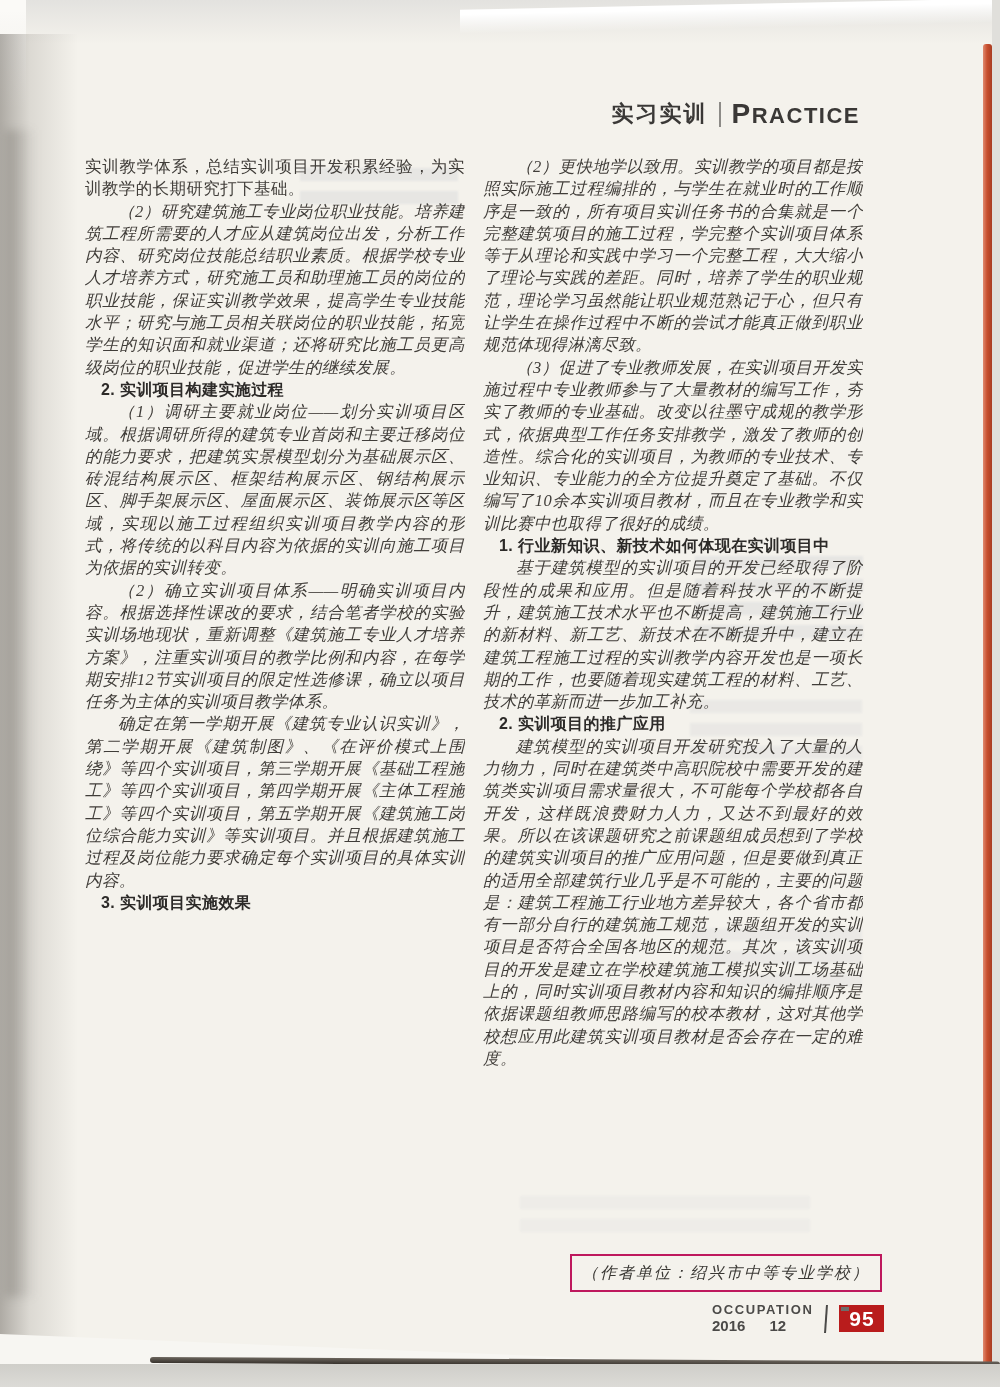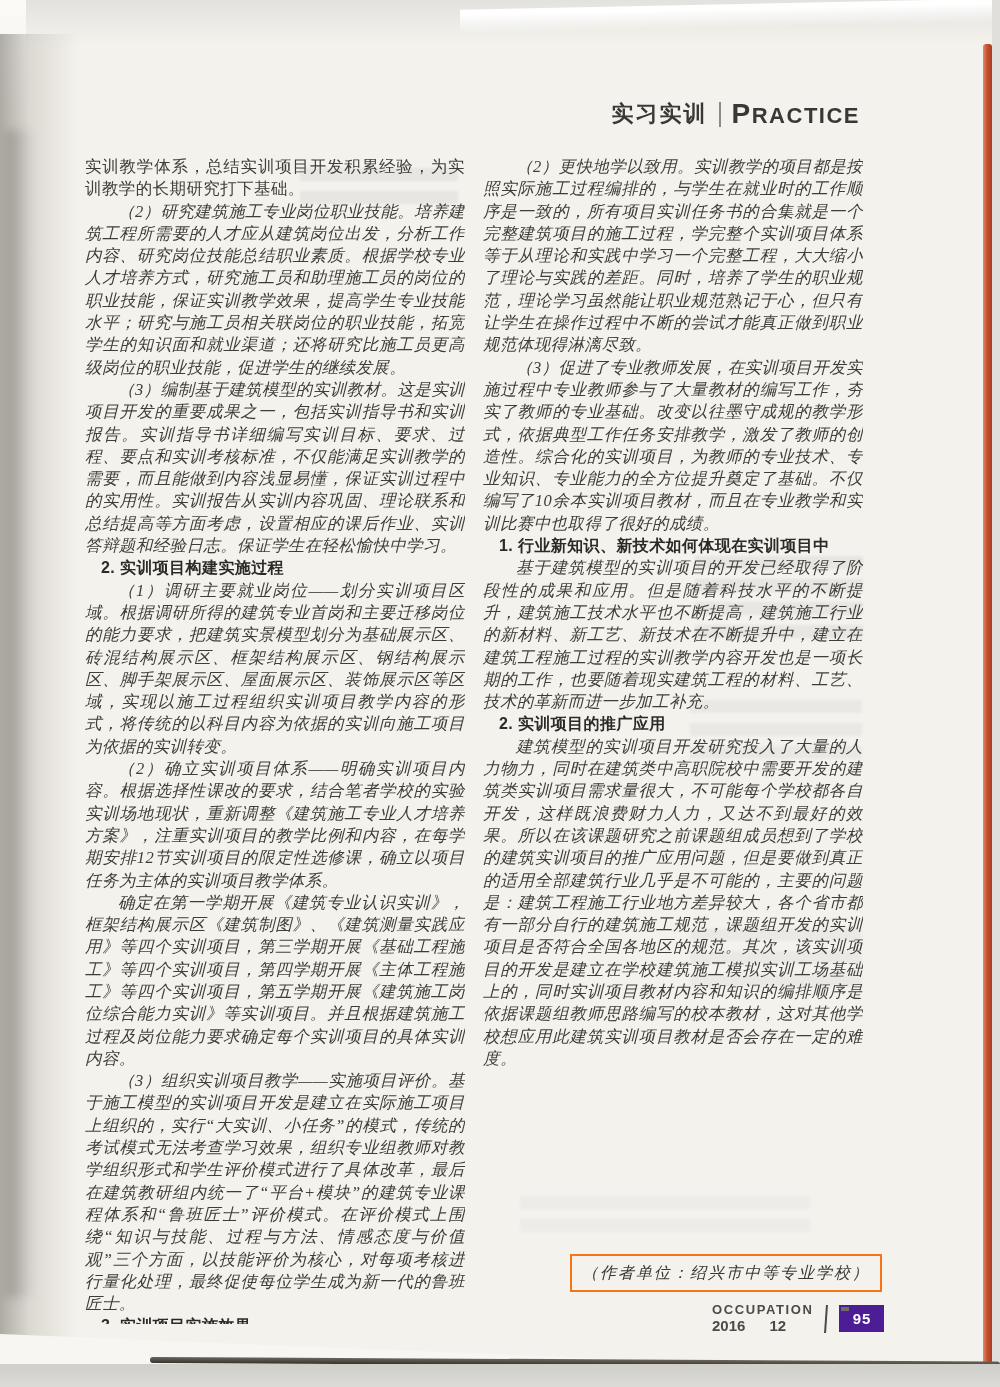--- a/index.html
+++ b/index.html
@@ -54,32 +54,32 @@
   .para{margin:0;}
   .body{text-indent:2em;font-style:italic;}
   .body-noindent{text-indent:0;}
   .subhead{font-weight:bold;text-indent:1em;color:#2c2a28;
     font-family:"Liberation Sans","DejaVu Sans",sans-serif;font-size:16px;}
   .sechead{font-weight:bold;text-indent:1em;color:#2c2a28;font-size:19px;line-height:26px;
     margin:16px 0 12px;letter-spacing:1.5px;
     font-family:"Liberation Sans","DejaVu Sans",sans-serif;}
   
   .author-box{position:absolute;left:570px;top:1254px;width:308px;height:34px;
-    border:2px solid #f97316;display:flex;align-items:center;justify-content:center;
+    border:2px solid #be185d;display:flex;align-items:center;justify-content:center;
     font-style:italic;font-size:16px;letter-spacing:2px;color:#3a3834;background:rgba(255,255,255,0.0);}
   
   .footer{position:absolute;left:712px;top:1303px;display:flex;align-items:center;gap:12px;
     font-family:"Liberation Sans","DejaVu Sans",sans-serif;color:#4b4a48;}
   .footer-meta{text-align:center;}
   .footer-journal{font-size:13px;letter-spacing:1.6px;font-weight:600;line-height:14px;}
   .footer-date{display:flex;gap:24px;font-weight:bold;font-size:15px;line-height:17px;}
   .footer-divider{width:2px;height:28px;background:#4b4a48;transform:rotate(4deg);}
-  .page-badge{position:relative;width:45px;height:27px;background:#4c1d95;color:#ffffff;
+  .page-badge{position:relative;width:45px;height:27px;background:#b91c1c;color:#ffffff;
     display:flex;align-items:center;justify-content:center;
-    font-weight:bold;font-size:15px;letter-spacing:1px;}
+    font-weight:bold;font-size:21px;letter-spacing:1px;}
   .page-badge::before{content:"";position:absolute;left:2px;top:2px;width:8px;height:4px;
     background:#6e6d6a;}
 </style>
 </head>
 <body>
 
 <div class="scan">
 
   <div class="top-shade"></div>
   <div class="top-streak"></div>
@@ -100,26 +100,24 @@
 
   <div class="header">
     <span class="header-cn">实习实训</span>
     <span class="header-bar"></span>
     <span class="header-en">PRACTICE</span>
   </div>
 
   <div class="col col-left">
       <p class="para body-noindent">实训教学体系，总结实训项目开发积累经验，为实训教学的长期研究打下基础。</p>
       <p class="para body">（2）研究建筑施工专业岗位职业技能。培养建筑工程所需要的人才应从建筑岗位出发，分析工作内容、研究岗位技能总结职业素质。根据学校专业人才培养方式，研究施工员和助理施工员的岗位的职业技能，保证实训教学效果，提高学生专业技能水平；研究与施工员相关联岗位的职业技能，拓宽学生的知识面和就业渠道；还将研究比施工员更高级岗位的职业技能，促进学生的继续发展。</p>
-      <p class="para body">（3）编制基于建筑模型的实训教材。这是实训项目开发的重要成果之一，包括实训指导书和实训报告。实训指导书详细编写实训目标、要求、过程、要点和实训考核标准，不仅能满足实训教学的需要，而且能做到内容浅显易懂，保证实训过程中的实用性。实训报告从实训内容巩固、理论联系和总结提高等方面考虑，设置相应的课后作业、实训答辩题和经验日志。保证学生在轻松愉快中学习。</p>
       <p class="para subhead">2. 实训项目构建实施过程</p>
       <p class="para body">（1）调研主要就业岗位——划分实训项目区域。根据调研所得的建筑专业首岗和主要迁移岗位的能力要求，把建筑实景模型划分为基础展示区、砖混结构展示区、框架结构展示区、钢结构展示区、脚手架展示区、屋面展示区、装饰展示区等区域，实现以施工过程组织实训项目教学内容的形式，将传统的以科目内容为依据的实训向施工项目为依据的实训转变。</p>
       <p class="para body">（2）确立实训项目体系——明确实训项目内容。根据选择性课改的要求，结合笔者学校的实验实训场地现状，重新调整《建筑施工专业人才培养方案》，注重实训项目的教学比例和内容，在每学期安排12节实训项目的限定性选修课，确立以项目任务为主体的实训项目教学体系。</p>
-      <p class="para body">确定在第一学期开展《建筑专业认识实训》，框架结构展示区《建筑制图》、《建筑测量实践应用》等四个实训项目，第三学期开展《基础工程施工》等四个实训项目，第四学期开展《主体工程施工》等四个实训项目，第五学期开展《建筑施工岗位综合能力实训》等实训项目。并且根据建筑施工过程及岗位能力要求确定每个实训项目的具体实训内容。</p>
-      <p class="para body">（3）组织实训项目教学——实施项目评价。基于施工模型的实训项目开发是建立在实际施工项目上组织的，实行“大实训、小任务”的模式，传统的考试模式无法考查学习效果，组织专业组教师对教学组织形式和学生评价模式进行了具体改革，最后在建筑教研组内统一了“平台+模块”的建筑专业课程体系和“鲁班匠士”评价模式。在评价模式上围绕“知识与技能、过程与方法、情感态度与价值观”三个方面，以技能评价为核心，对每项考核进行量化处理，最终促使每位学生成为新一代的鲁班匠士。</p>
+      <p class="para body">确定在第一学期开展《建筑专业认识实训》，第二学期开展《建筑制图》、《在评价模式上围绕》等四个实训项目，第三学期开展《基础工程施工》等四个实训项目，第四学期开展《主体工程施工》等四个实训项目，第五学期开展《建筑施工岗位综合能力实训》等实训项目。并且根据建筑施工过程及岗位能力要求确定每个实训项目的具体实训内容。</p>
       <p class="para subhead">3. 实训项目实施效果</p>
     </div>
   <div class="col col-right">
       <p class="para body">（2）更快地学以致用。实训教学的项目都是按照实际施工过程编排的，与学生在就业时的工作顺序是一致的，所有项目实训任务书的合集就是一个完整建筑项目的施工过程，学完整个实训项目体系等于从理论和实践中学习一个完整工程，大大缩小了理论与实践的差距。同时，培养了学生的职业规范，理论学习虽然能让职业规范熟记于心，但只有让学生在操作过程中不断的尝试才能真正做到职业规范体现得淋漓尽致。</p>
       <p class="para body">（3）促进了专业教师发展，在实训项目开发实施过程中专业教师参与了大量教材的编写工作，夯实了教师的专业基础。改变以往墨守成规的教学形式，依据典型工作任务安排教学，激发了教师的创造性。综合化的实训项目，为教师的专业技术、专业知识、专业能力的全方位提升奠定了基础。不仅编写了10余本实训项目教材，而且在专业教学和实训比赛中也取得了很好的成绩。</p>
       <p class="para subhead">1. 行业新知识、新技术如何体现在实训项目中</p>
       <p class="para body">基于建筑模型的实训项目的开发已经取得了阶段性的成果和应用。但是随着科技水平的不断提升，建筑施工技术水平也不断提高，建筑施工行业的新材料、新工艺、新技术在不断提升中，建立在建筑工程施工过程的实训教学内容开发也是一项长期的工作，也要随着现实建筑工程的材料、工艺、技术的革新而进一步加工补充。</p>
       <p class="para subhead">2. 实训项目的推广应用</p>
       <p class="para body">建筑模型的实训项目开发研究投入了大量的人力物力，同时在建筑类中高职院校中需要开发的建筑类实训项目需求量很大，不可能每个学校都各自开发，这样既浪费财力人力，又达不到最好的效果。所以在该课题研究之前课题组成员想到了学校的建筑实训项目的推广应用问题，但是要做到真正的适用全部建筑行业几乎是不可能的，主要的问题是：建筑工程施工行业地方差异较大，各个省市都有一部分自行的建筑施工规范，课题组开发的实训项目是否符合全国各地区的规范。其次，该实训项目的开发是建立在学校建筑施工模拟实训工场基础上的，同时实训项目教材内容和知识的编排顺序是依据课题组教师思路编写的校本教材，这对其他学校想应用此建筑实训项目教材是否会存在一定的难度。</p>
     </div>

